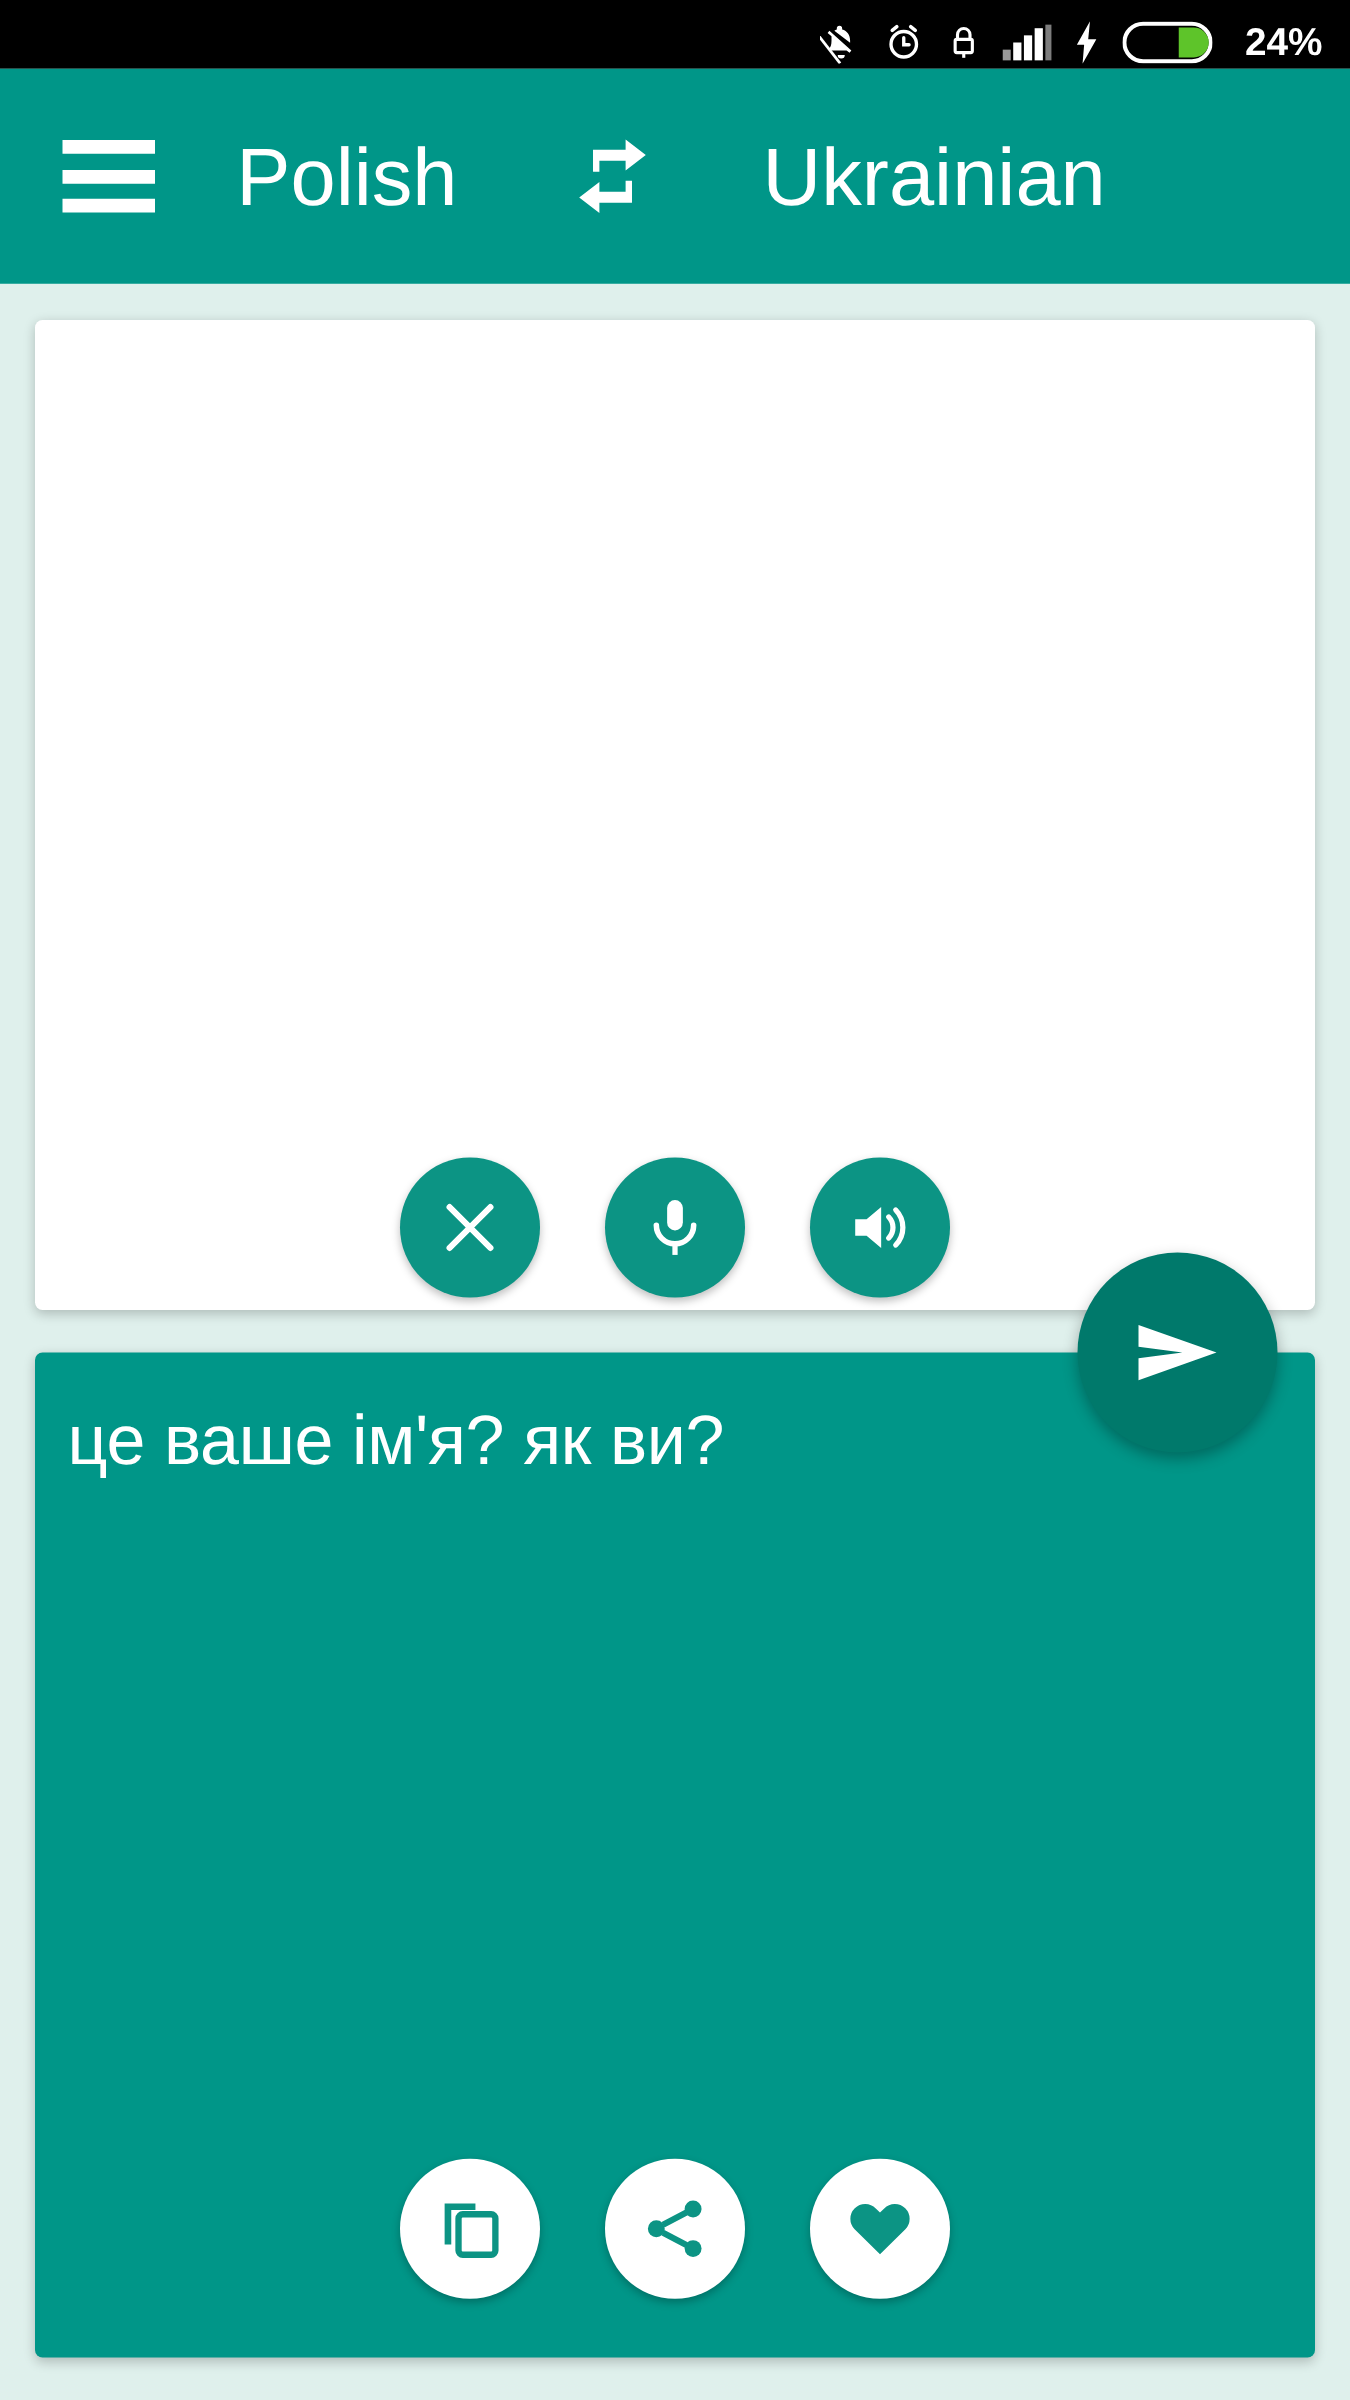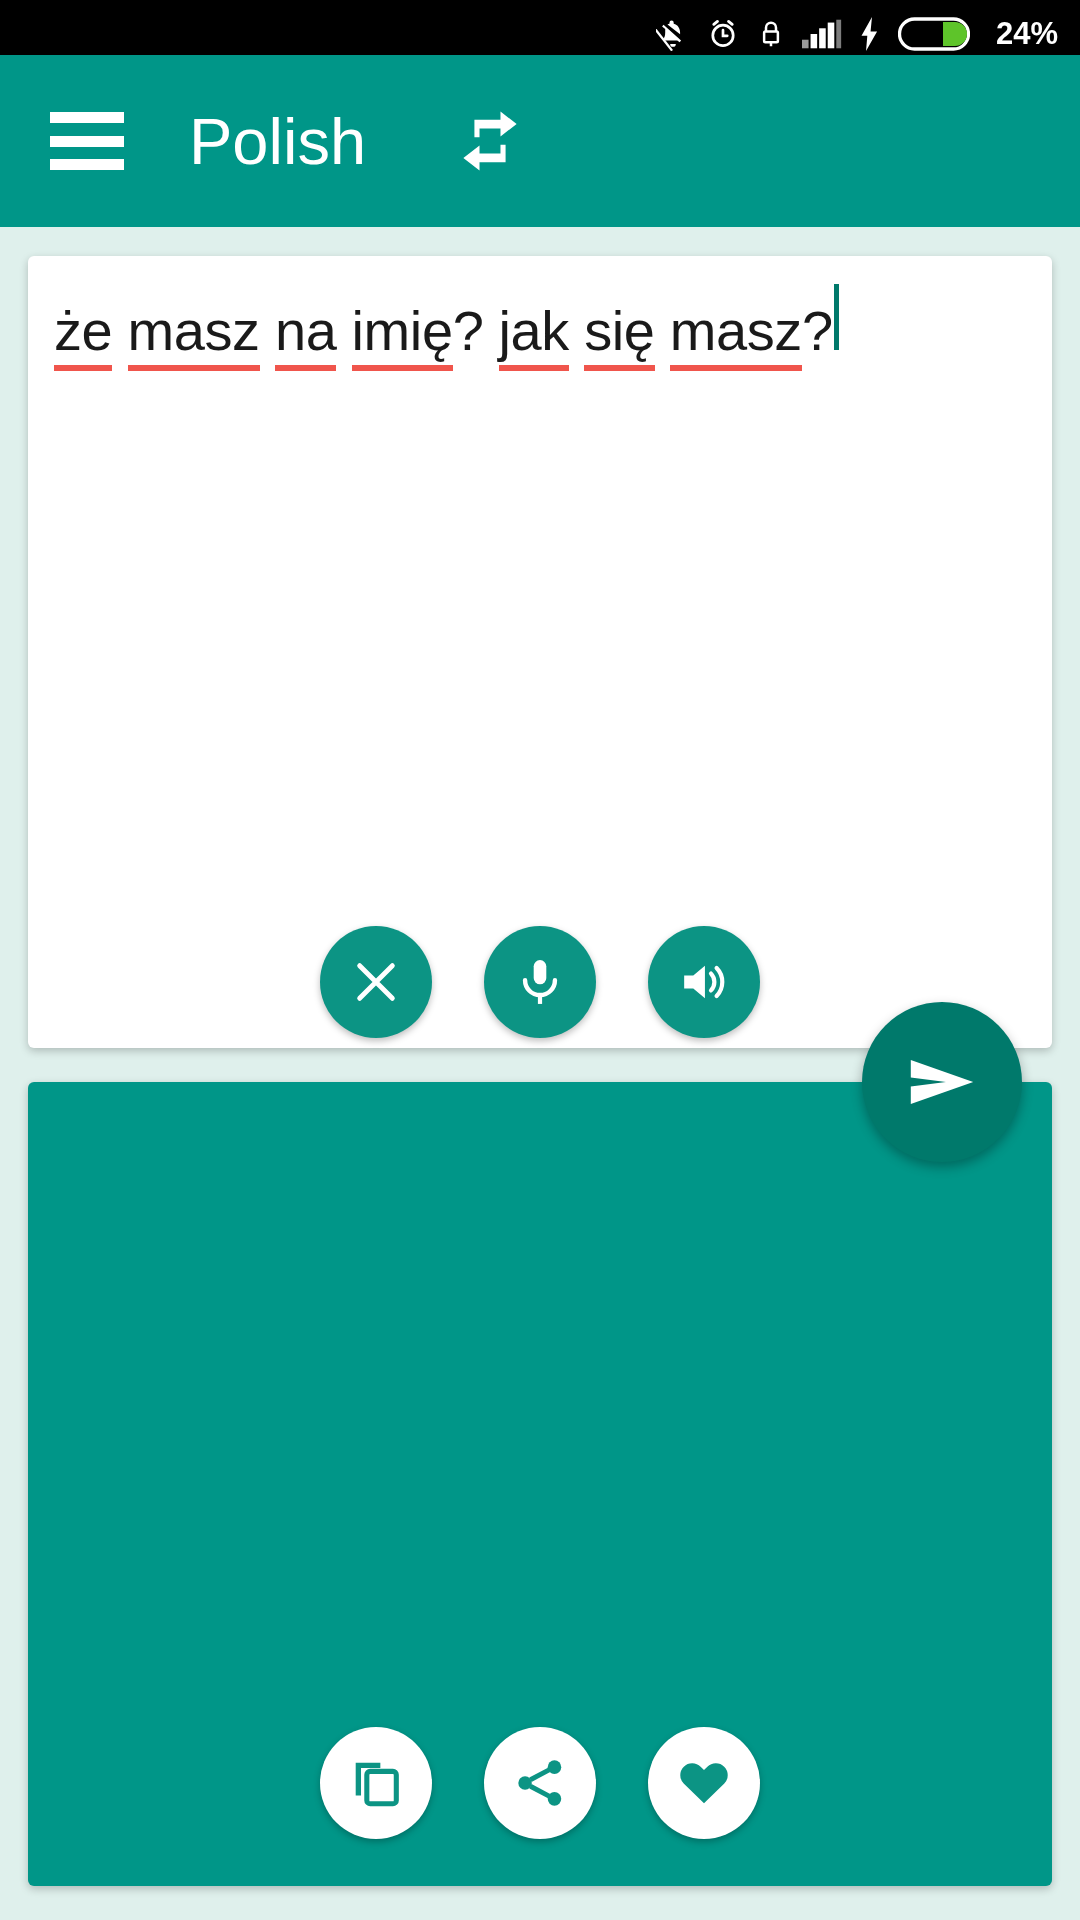--- a/index.html
+++ b/index.html
@@ -254,28 +254,25 @@
 
   <div id="source-lang" class="lang-button">Polish</div>
 
   <div id="swap-button">
     <svg width="68" height="68" viewBox="0 0 24 24">
       <path fill="#ffffff" d="M6.5 4.5h9.2V1.6L21.4 6l-5.7 4.4V7.6H8.3v3.1H6.5z"></path>
       <path fill="#ffffff" d="M17.5 19.5H8.3v2.9L2.6 18l5.7-4.4v2.8h7.4v-3.1h1.8z"></path>
     </svg>
   </div>
 
+  <div id="target-lang" class="lang-button">Ukrainian</div>
 </div>
 
 <div id="input-card" class="card">
 
-  <div id="input-text-wrap">
-    <div id="input-text"><span class="w mis">że</span> <span class="w mis">masz</span> <span class="w mis">na</span> <span class="w mis">imię</span><span class="w">?</span> <span class="w mis">jak</span> <span class="w mis">się</span> <span class="w mis">masz</span><span class="w">?</span></div>
-      <span id="text-caret"></span>
-  </div>
 
   <div id="input-actions" class="btn-row">
 
     <div class="round-btn teal">
       <svg width="56" height="56" viewBox="0 0 24 24">
         <path d="M5 5 L19 19 M19 5 L5 19" stroke="#ffffff" stroke-width="2.1" stroke-linecap="round" fill="none"></path>
       </svg>
     </div>
 
     <div class="round-btn teal">
@@ -297,20 +294,21 @@
 </div>
 
 <div id="send-fab">
   <svg width="78" height="78" viewBox="0 0 24 24">
     <path fill="#ffffff" d="M2.4 5.2 L21.6 12 L2.4 18.8 L2.4 13.4 L13.2 12 L2.4 10.6 Z"></path>
   </svg>
 </div>
 
 <div id="output-card" class="card">
 
+  <div id="output-text">це ваше ім'я? як ви?</div>
 
   <div id="output-actions" class="btn-row">
 
     <div class="round-btn white">
       <svg width="58" height="58" viewBox="0 0 24 24">
         <path d="M3.6 3.6h10.2v2.2H5.8v11.4H3.6z" fill="#0c9484"></path>
         <rect x="8.2" y="7.2" width="12.2" height="13.4" rx="1.4" fill="none" stroke="#0c9484" stroke-width="2.1"></rect>
       </svg>
     </div>
 

